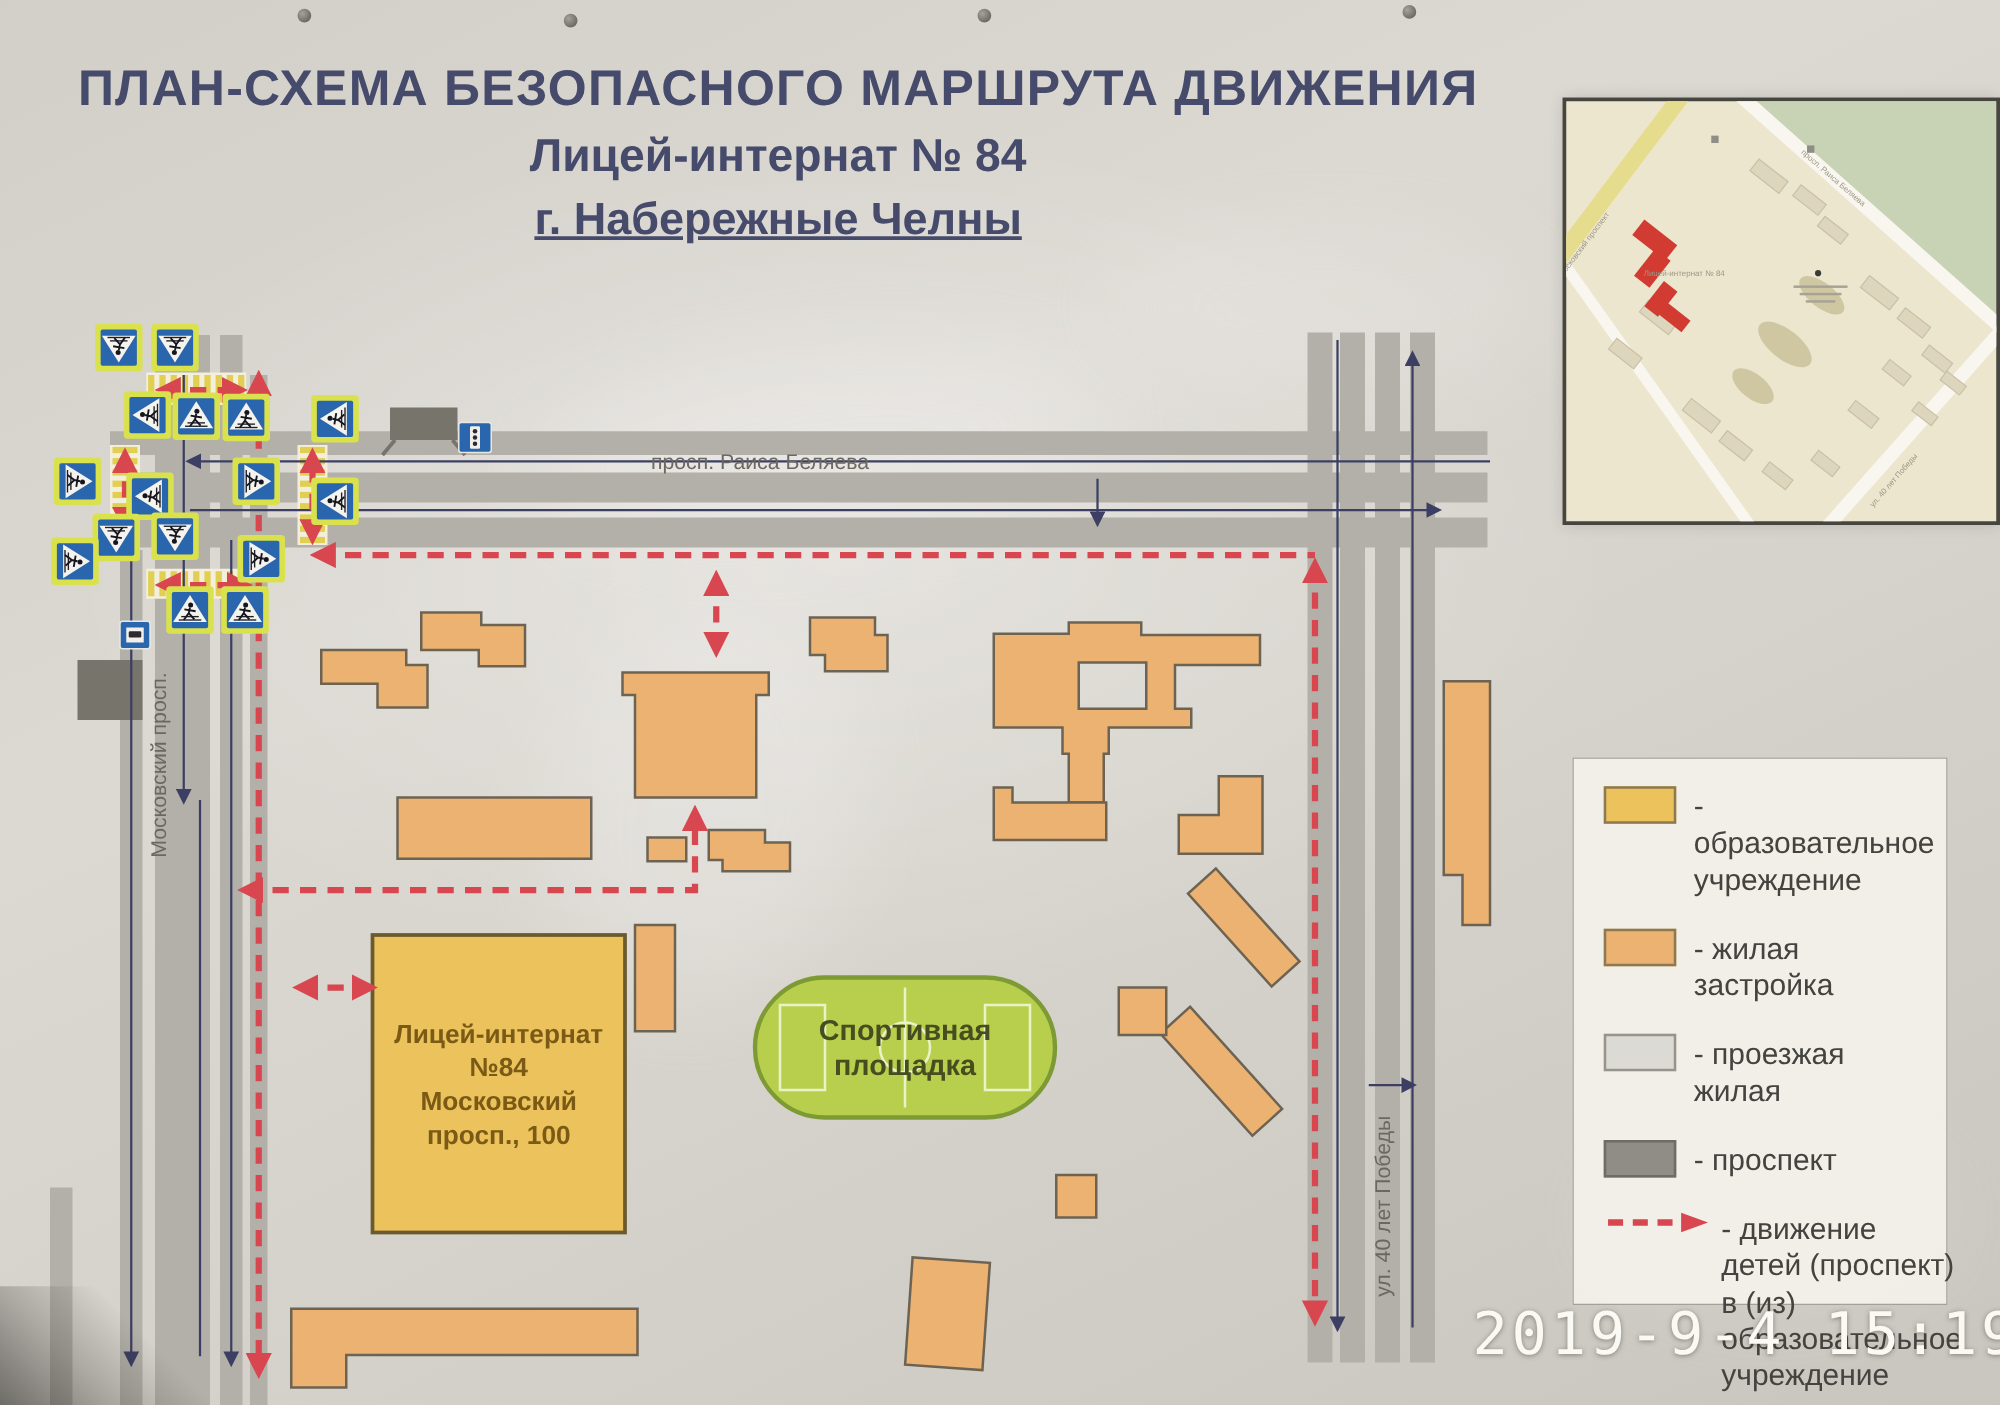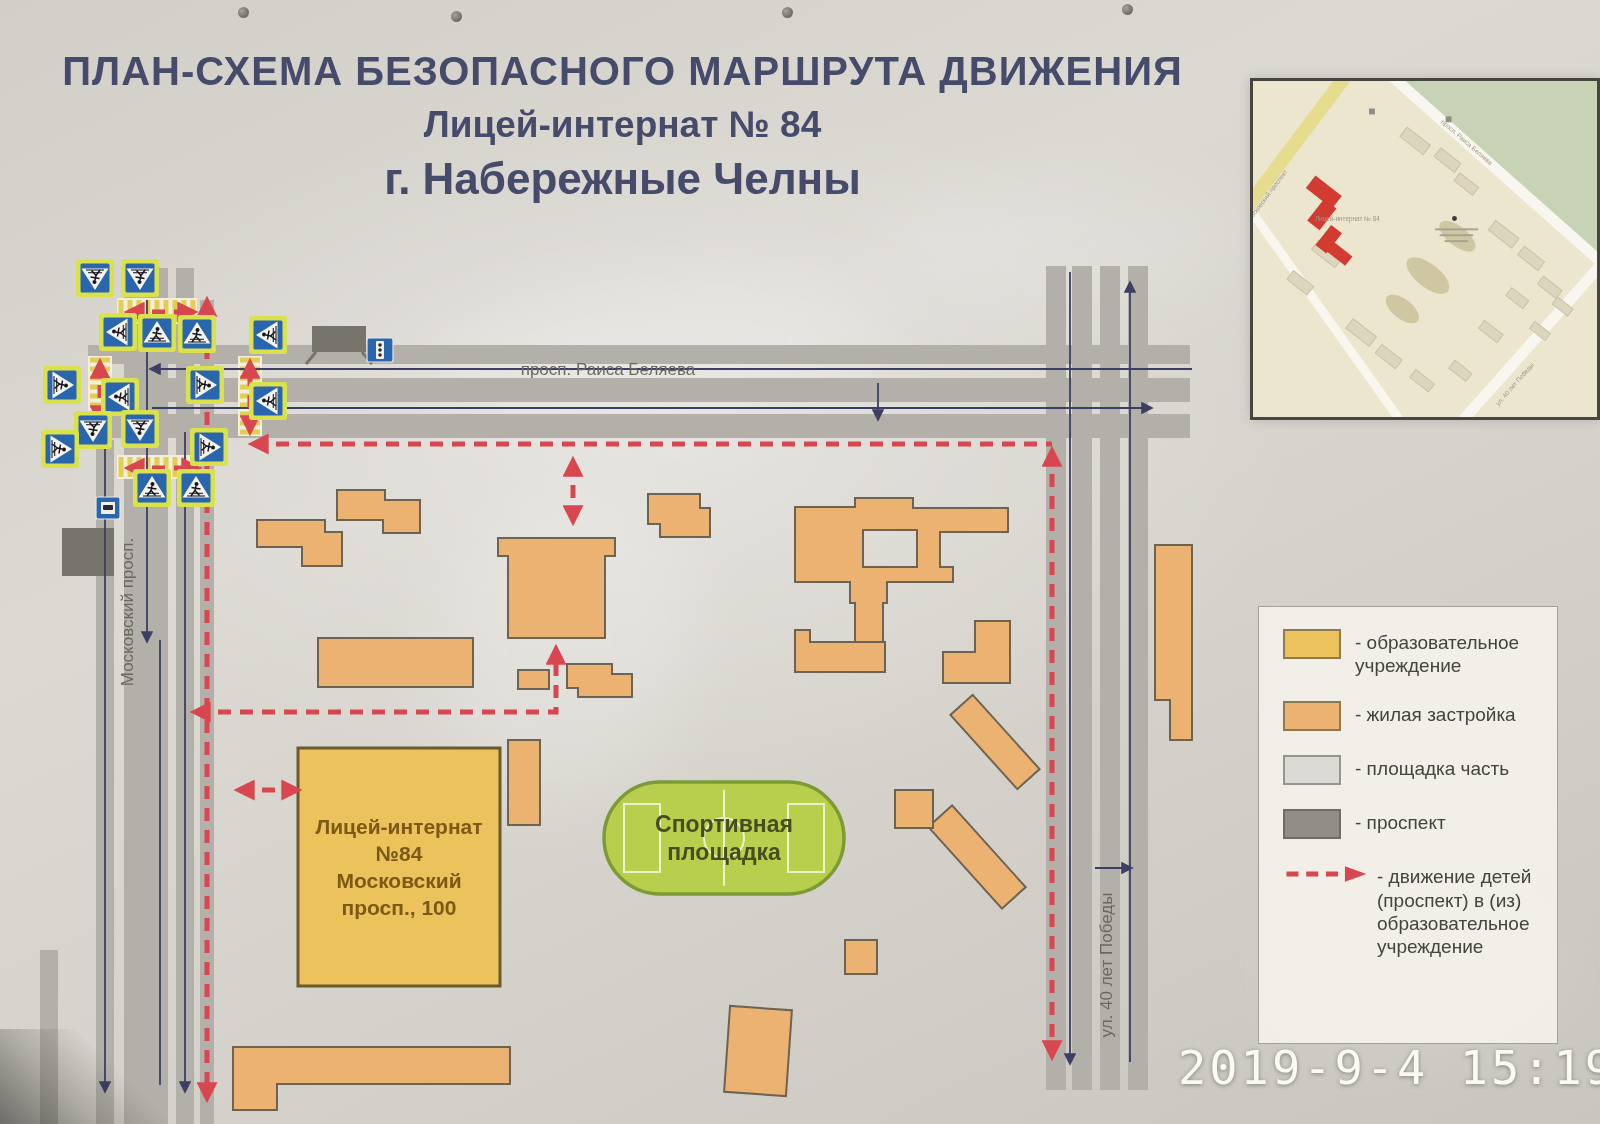--- a/index.html
+++ b/index.html
@@ -14,31 +14,31 @@
   .g2{left:440px;top:480px;width:250px;height:330px;opacity:.33;transform:rotate(14deg);}
   .g3{left:880px;top:180px;width:360px;height:130px;opacity:.26;}
   .g4{left:1280px;top:900px;width:280px;height:150px;opacity:.2;}
   .corner-shadow{position:absolute;left:0;bottom:0;width:170px;height:95px;pointer-events:none;
     background:linear-gradient(45deg,rgba(42,40,36,.6) 0%,rgba(42,40,36,.25) 35%,rgba(42,40,36,0) 65%);}
   .screw{position:absolute;width:11px;height:11px;border-radius:50%;
     background:radial-gradient(circle at 35% 35%, #9a968c, #54514a 70%);opacity:.8;}
   #title{position:absolute;left:40px;top:48px;width:1165px;text-align:center;color:#474b6b;font-weight:bold;}
   #title .t1{font-size:40px;letter-spacing:1px;line-height:1.15;}
   #title .t2{font-size:37px;margin-top:10px;}
-  #title .t3{font-size:44px;margin-top:8px;}
+  #title .t3{font-size:36px;margin-top:8px;text-decoration:underline;}
   #map-svg{position:absolute;left:0;top:0;}
   #inset{position:absolute;left:1250px;top:78px;width:350px;height:342px;background:#ece6cf;
     border:3px solid #47453f;box-sizing:border-box;box-shadow:0 0 12px rgba(0,0,0,.15);}
   #inset svg{display:block;}
   #legend{position:absolute;left:1258px;top:606px;width:300px;height:438px;box-sizing:border-box;
     background:rgba(243,241,235,.93);border:1px solid #a3a198;padding:22px 14px 0 24px;}
   .lg-item{display:flex;align-items:flex-start;margin-bottom:24px;}
   .lg-swatch{width:58px;height:30px;flex:0 0 58px;margin-right:14px;border:2px solid #8c7a50;box-sizing:border-box;}
   .lg-icon{width:86px;flex:0 0 86px;margin-right:8px;}
-  .lg-label{font-size:19px;line-height:1.22;color:#44433f;padding-top:2px;}
+  .lg-label{font-size:24px;line-height:1.22;color:#44433f;padding-top:2px;}
   #timestamp{position:absolute;left:1178px;top:1040px;font-family:"DejaVu Sans Mono",monospace;
     font-size:47px;color:#faf9f4;letter-spacing:3px;text-shadow:0 1px 4px rgba(55,53,45,.5);white-space:nowrap;}
 </style>
 </head>
 <body>
 
 <div id="board">
   <div class="glare g1"></div>
   <div class="glare g2"></div>
   <div class="glare g3"></div>
@@ -420,21 +420,21 @@
     <div class="lg-item">
       <div class="lg-swatch" id="sw0" style="background: rgb(235, 194, 92); border-color: rgb(140, 122, 80);"></div>
       <div class="lg-label">- образовательное учреждение</div>
     </div>
     <div class="lg-item">
       <div class="lg-swatch" id="sw1" style="background: rgb(236, 178, 113); border-color: rgb(140, 122, 80);"></div>
       <div class="lg-label">- жилая застройка</div>
     </div>
     <div class="lg-item">
       <div class="lg-swatch" id="sw2" style="background: rgb(220, 218, 212); border-color: rgb(150, 148, 140);"></div>
-      <div class="lg-label">- площадка часть</div>
+      <div class="lg-label">- проезжая жилая</div>
     </div>
     <div class="lg-item">
       <div class="lg-swatch" id="sw3" style="background: rgb(143, 141, 133); border-color: rgb(110, 108, 100);"></div>
       <div class="lg-label">- проспект</div>
     </div>
     <div class="lg-item">
       <div class="lg-icon">
         <svg width="86" height="22" viewBox="0 0 100 22">
           <line class="rl" x1="4" y1="11" x2="70" y2="11" stroke-width="6" stroke-dasharray="14 9" stroke="#d8474f"></line>
           <polygon class="rf" points="97,11 72,2 72,20" fill="#d8474f"></polygon>

